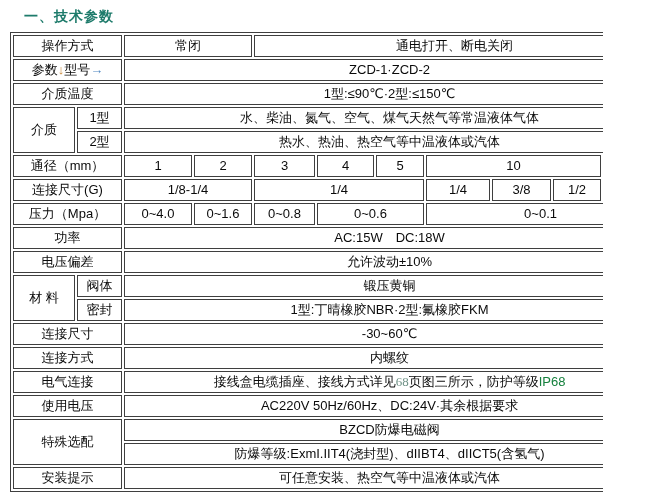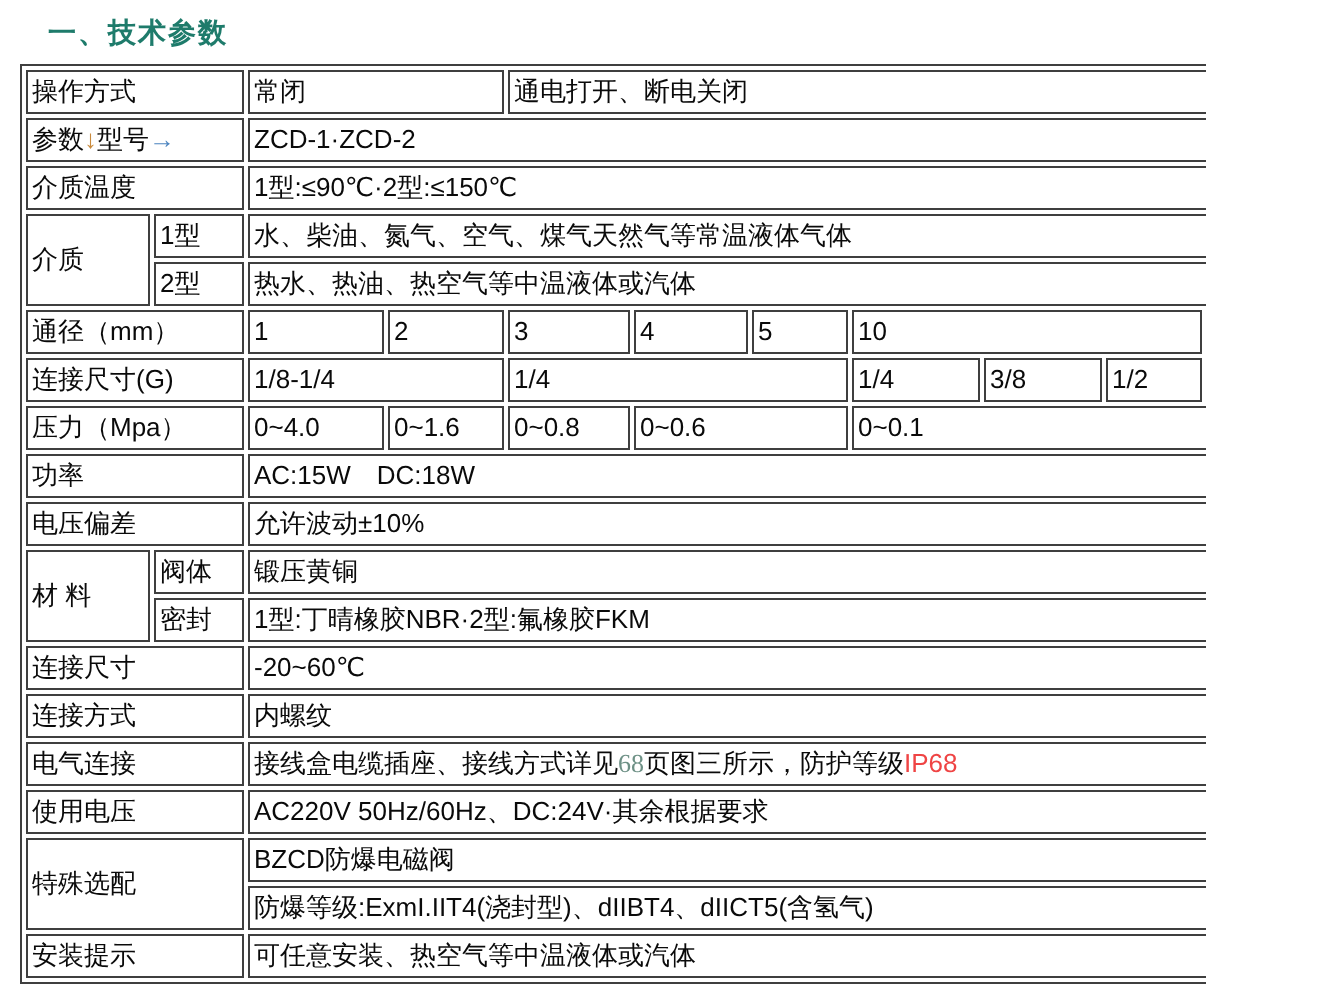--- a/index.html
+++ b/index.html
@@ -25,20 +25,21 @@
     table-layout: fixed;
     width: 648px;
     margin-left: 10px;
     border-collapse: separate;
     border-spacing: 2px;
     background: #ffffff;
     border: 1px solid #3f3f3f;
   }
   table.params td {
     border: 1px solid #3f3f3f;
+    text-align: center;
     vertical-align: middle;
     font-size: 13px;
     color: #0a0a0a;
     height: 20px;
     line-height: 20px;
     padding: 0 2px;
     overflow: hidden;
     white-space: nowrap;
   }
 </style>
@@ -124,29 +125,29 @@
           <td rowspan="2">材 料</td>
           <td>阀体</td>
           <td colspan="9">锻压黄铜</td>
         </tr>
         <tr>
           <td>密封</td>
           <td colspan="9">1型:丁晴橡胶NBR·2型:氟橡胶FKM</td>
         </tr>
         <tr>
           <td colspan="2">连接尺寸</td>
-          <td colspan="9">-20~60℃</td>
+          <td colspan="9">-30~60℃</td>
         </tr>
         <tr>
           <td colspan="2">连接方式</td>
           <td colspan="9">内螺纹</td>
         </tr>
         <tr>
           <td colspan="2">电气连接</td>
-          <td colspan="9"><span>接线盒电缆插座、接线方式详见</span><span style="color: rgb(110, 145, 134); font-family: Liberation Serif, serif;">68</span><span>页图三所示，防护等级</span><span style="color: #ef4444;">IP68</span></td>
+          <td colspan="9"><span>接线盒电缆插座、接线方式详见</span><span style="color: rgb(110, 145, 134); font-family: Liberation Serif, serif;">68</span><span>页图三所示，防护等级</span><span style="color: #15803d;">IP68</span></td>
         </tr>
         <tr>
           <td colspan="2">使用电压</td>
           <td colspan="9">AC220V 50Hz/60Hz、DC:24V·其余根据要求</td>
         </tr>
         <tr>
           <td colspan="2" rowspan="2">特殊选配</td>
           <td colspan="9">BZCD防爆电磁阀</td>
         </tr>
         <tr>

